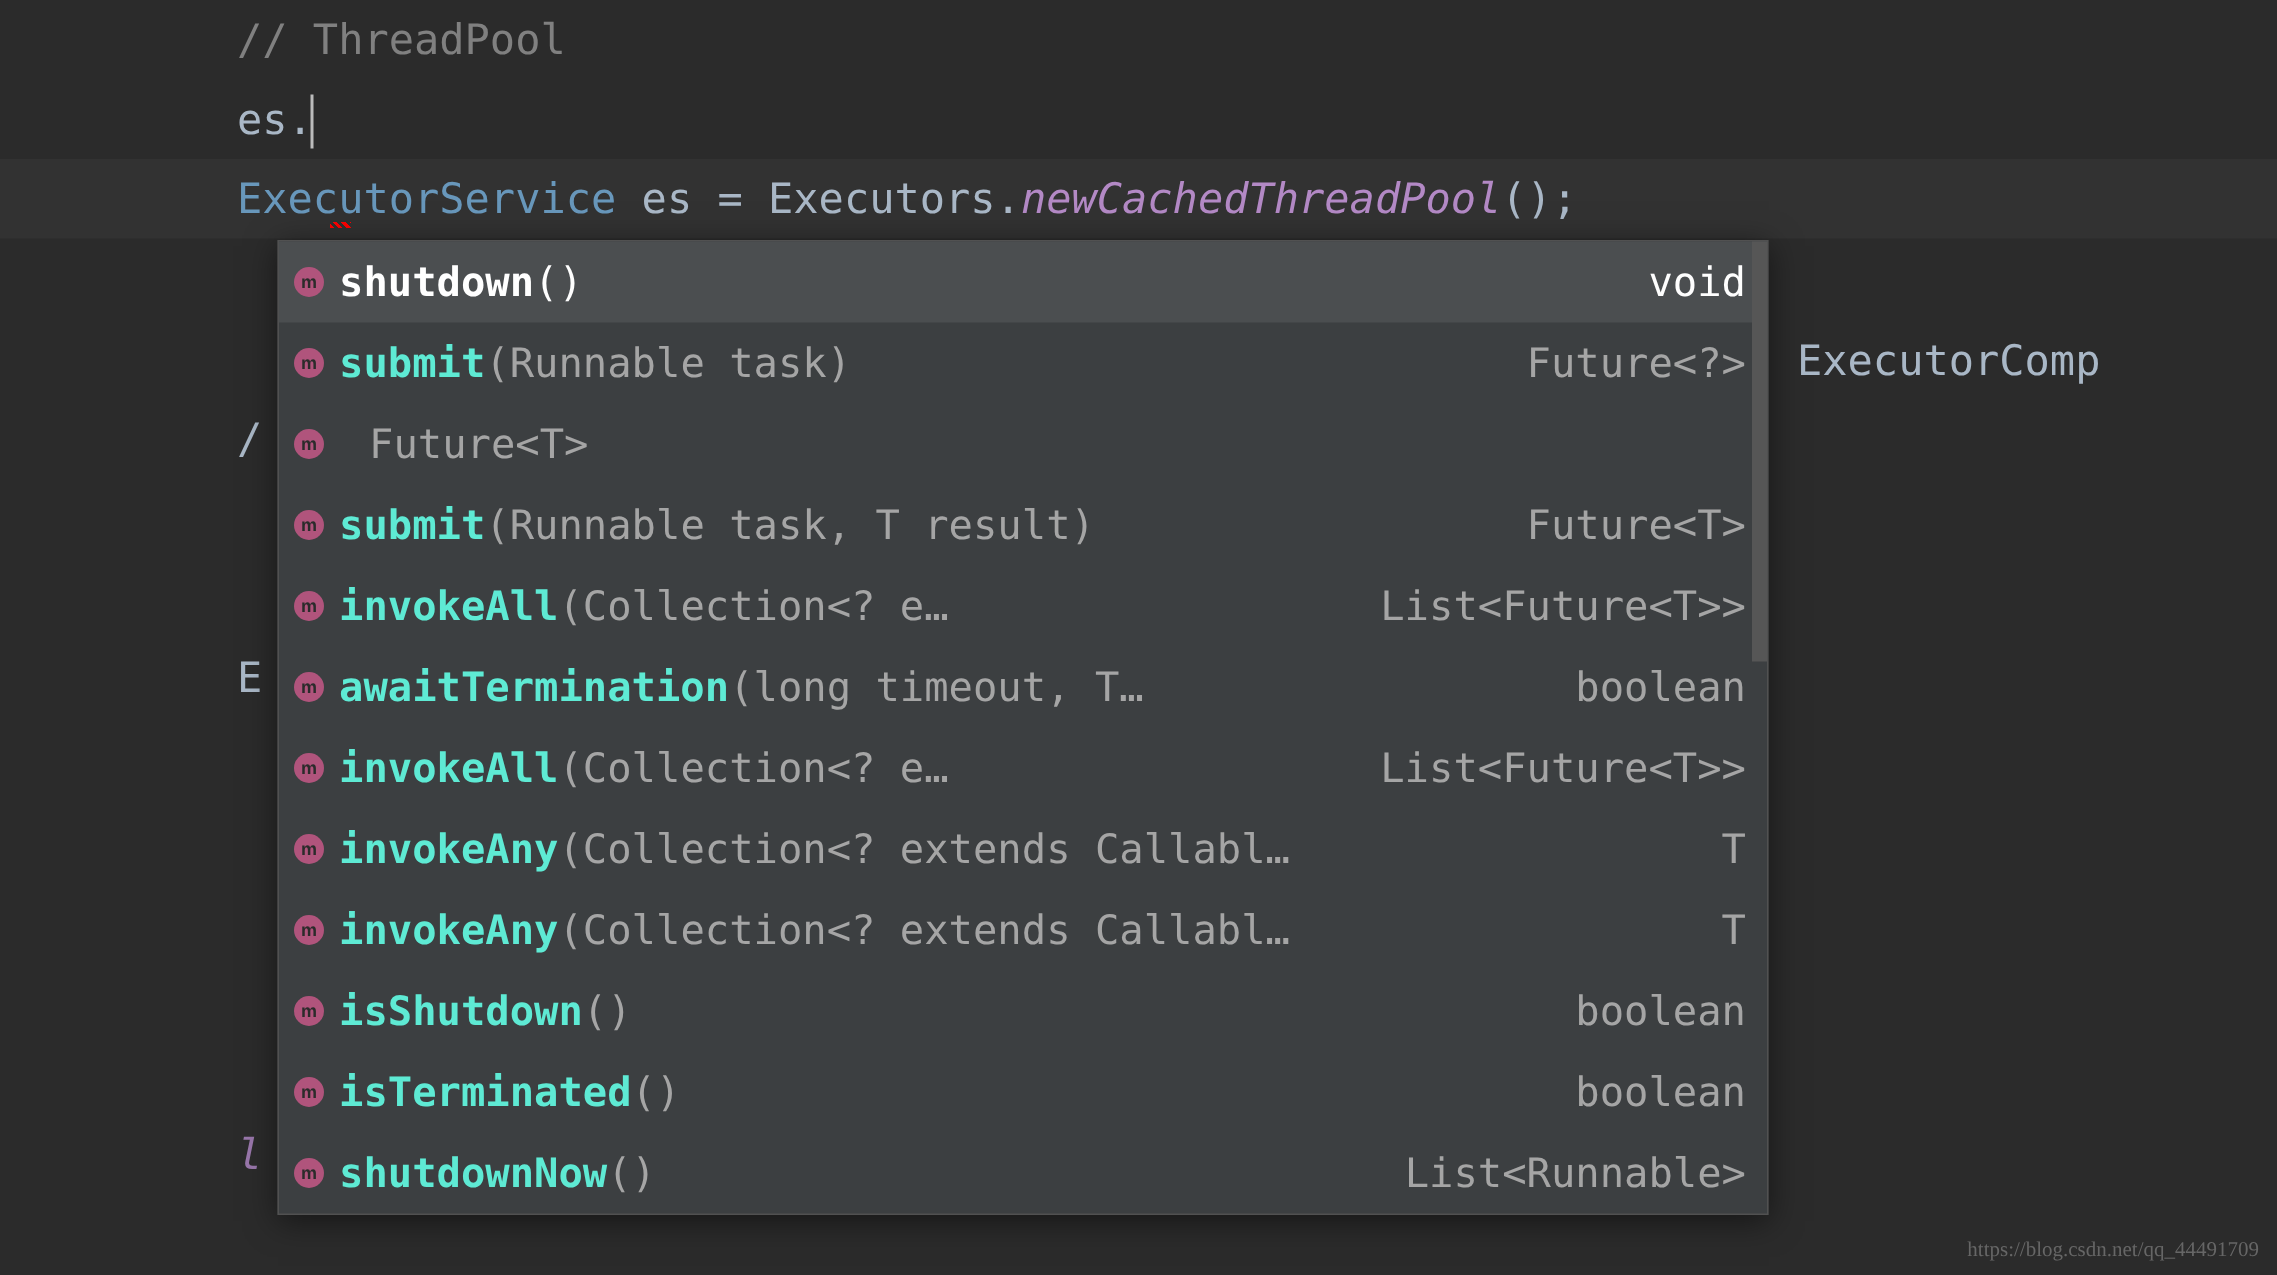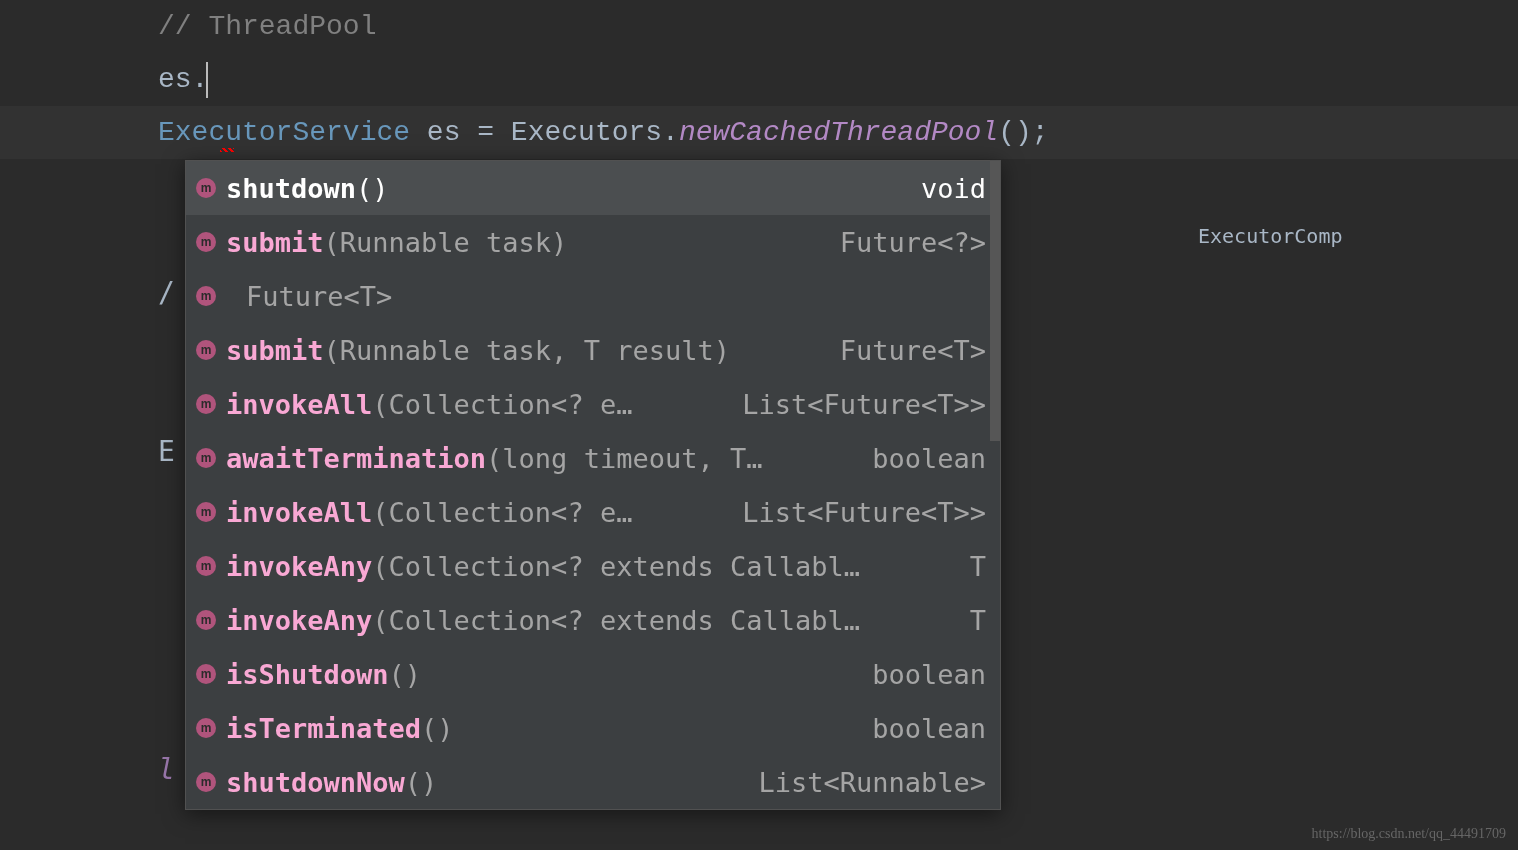--- a/index.html
+++ b/index.html
@@ -15,21 +15,20 @@
     padding-left: 158px;
     padding-top: 0;
     font-size: 28px;
     line-height: 53px;
     color: #a9b7c6;
     position: relative;
   }
   .code-line {
     white-space: pre;
     position: relative;
-    font-family: Liberation Mono, monospace;
   }
   .comment { color: #808080; }
   .type { color: #6897bb; }
   .method-static { color: #b389c5; font-style: italic; }
   .highlight-line {
     position: absolute;
     left: 0;
     right: 0;
     height: 53px;
     background: #323232;
@@ -49,21 +48,21 @@
     left: 220px;
     top: 148px;
     width: 14px;
     height: 4px;
     background-image: repeating-linear-gradient(45deg, #ff0000 0, #ff0000 2px, transparent 2px, transparent 4px);
   }
   .popup {
     position: absolute;
     left: 185px;
     top: 160px;
-    width: 816px;
+    width: 994px;
     background: #3c3f41;
     border: 1px solid #515151;
     box-shadow: 0 4px 20px rgba(0,0,0,0.5);
     z-index: 10;
   }
   .popup-item {
     display: flex;
     align-items: center;
     height: 54px;
     padding: 0 14px 0 10px;
@@ -89,21 +88,21 @@
   }
   .method-icon::after {
     content: "m";
     font-size: 12px;
     color: #2b2b2b;
     font-weight: bold;
     font-family: sans-serif;
   }
   .method-name-part {
     font-weight: bold;
-    color: #f9a8d4;
+    color: #5eead4;
   }
   .popup-item.selected .method-name-part {
     color: #ffffff;
   }
   .method-sig {
     flex: 1;
     white-space: nowrap;
     overflow: hidden;
     text-overflow: ellipsis;
   }
@@ -136,21 +135,21 @@
     line-height: 53px;
     white-space: pre;
     color: #a9b7c6;
     z-index: 1;
   }
   .bg-code .kw-l { color: #9876aa; font-style: italic; }
   .right-text {
     position: absolute;
     left: 1198px;
     top: 224px;
-    font-size: 20px;
+    font-size: 28px;
     color: #a9b7c6;
     white-space: pre;
   }
   .watermark {
     position: absolute;
     right: 12px;
     bottom: 8px;
     color: #666;
     font-size: 14px;
     font-family: Liberation Serif, serif;

